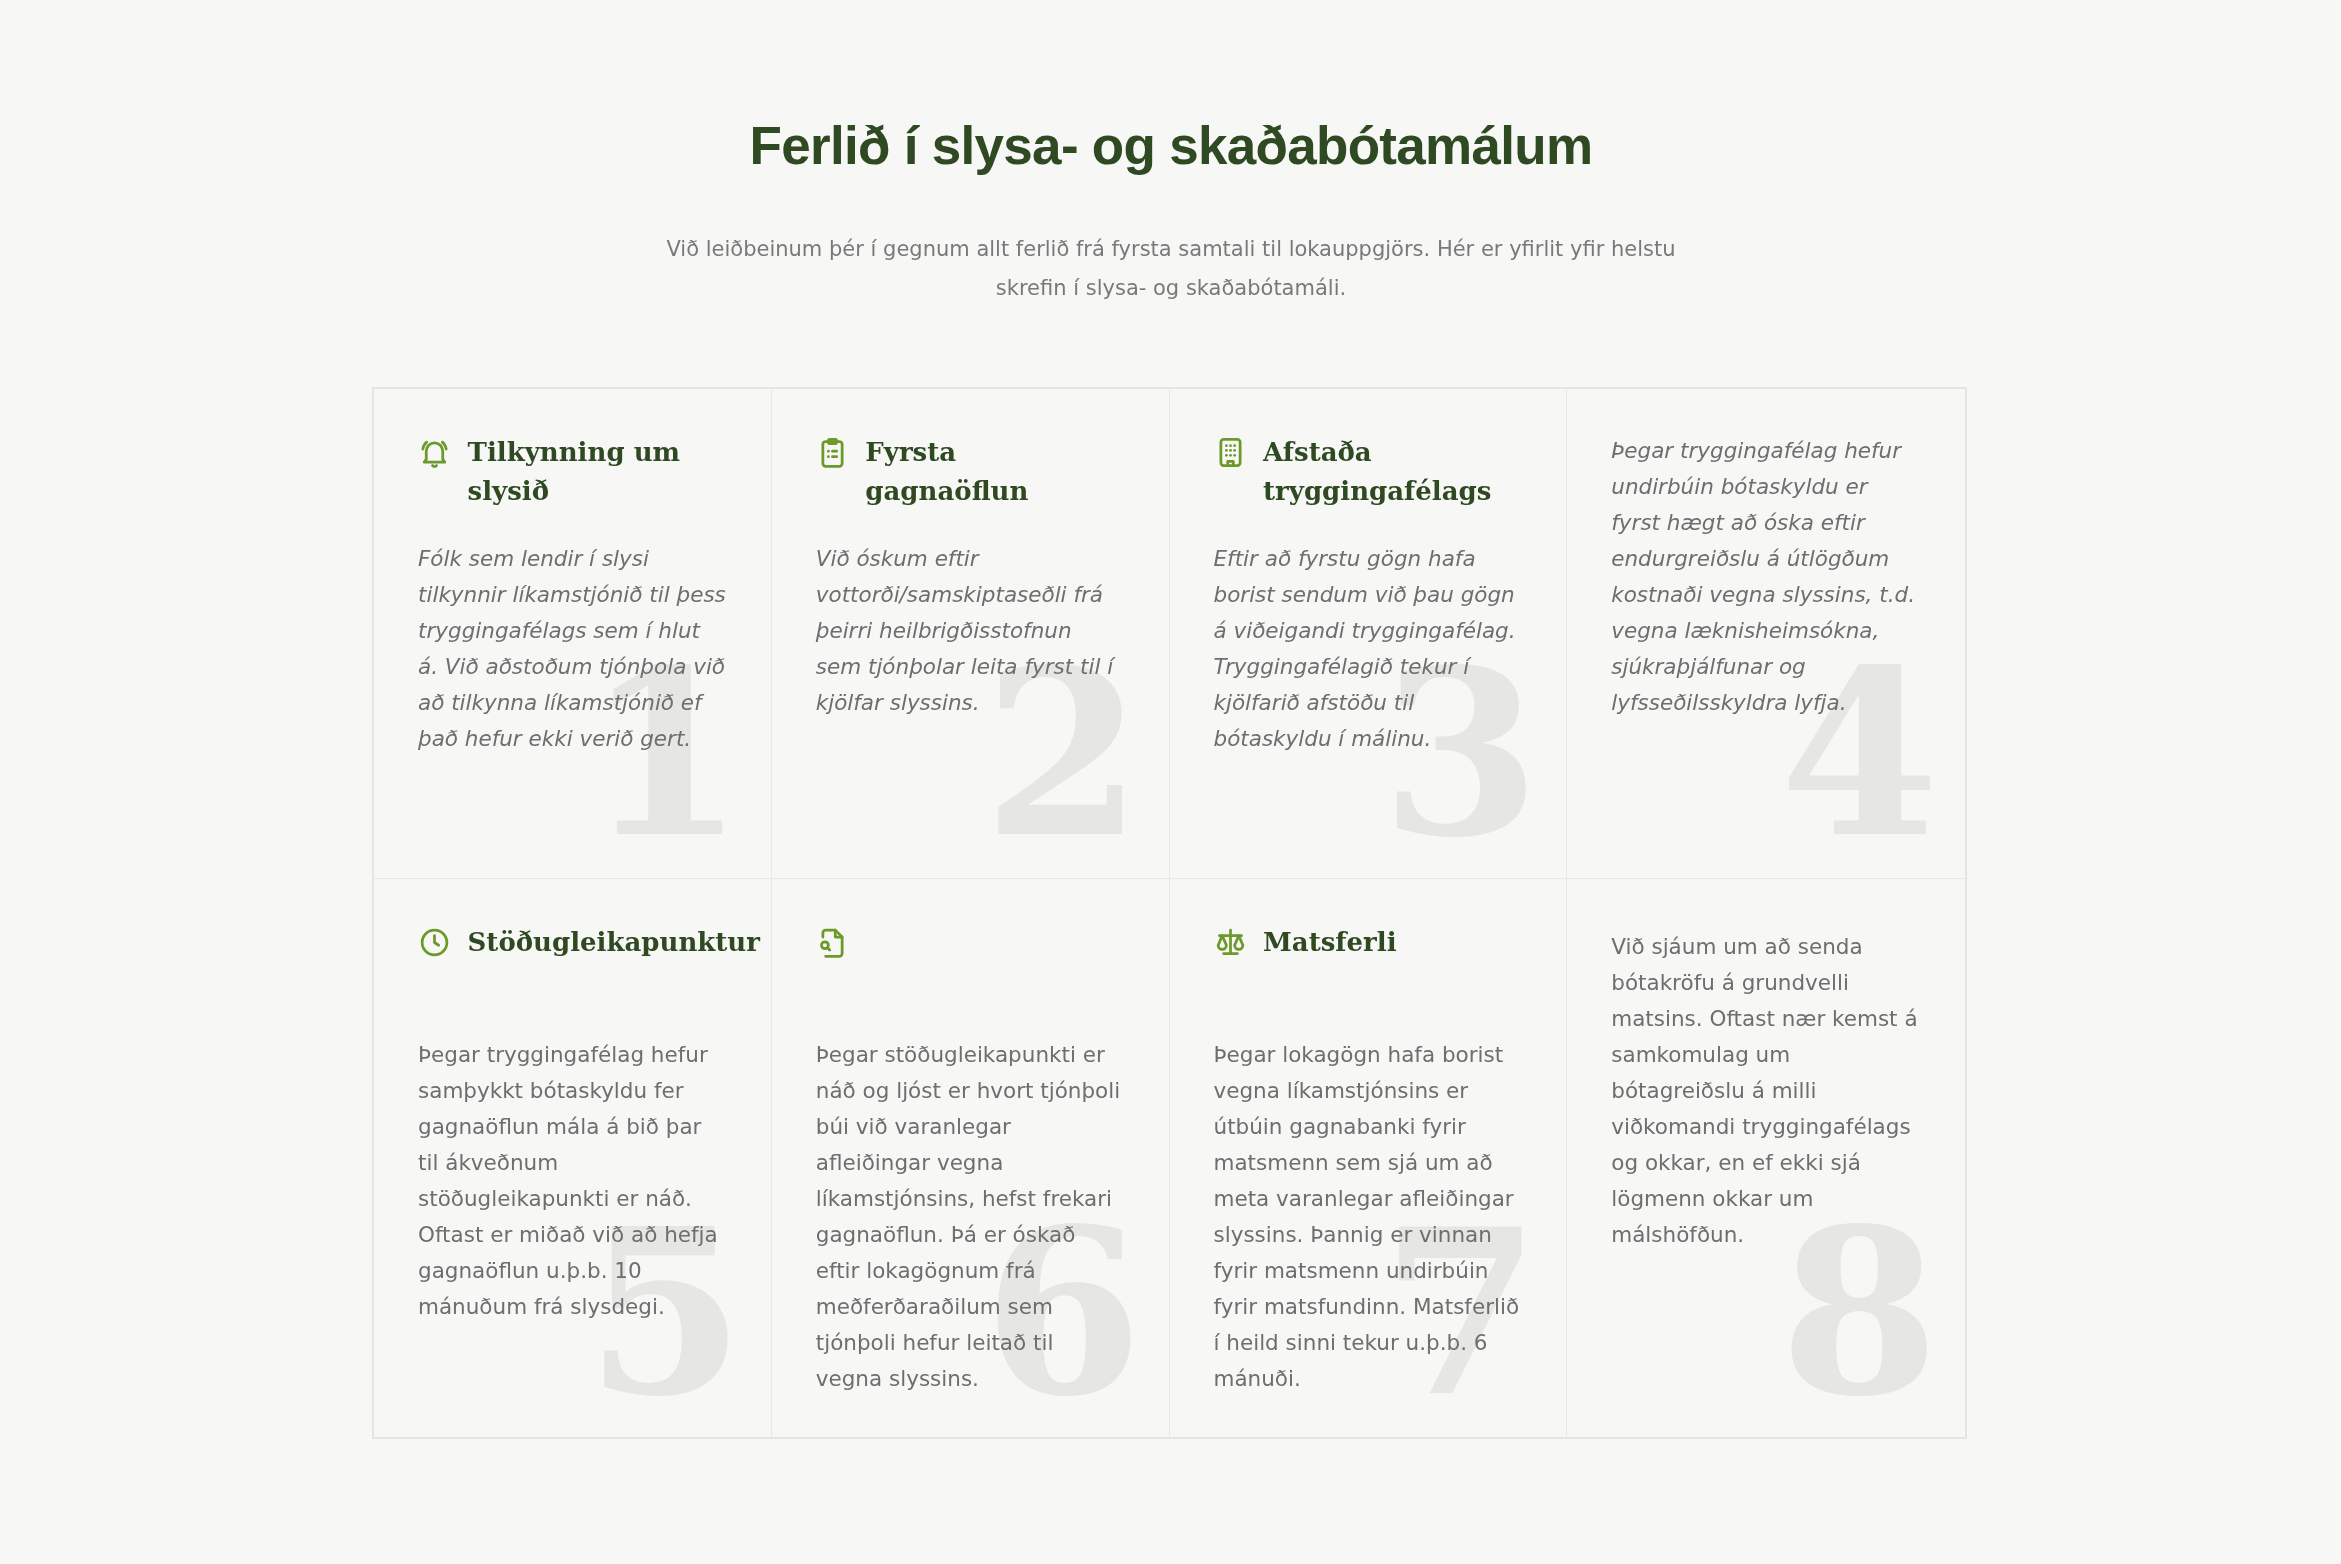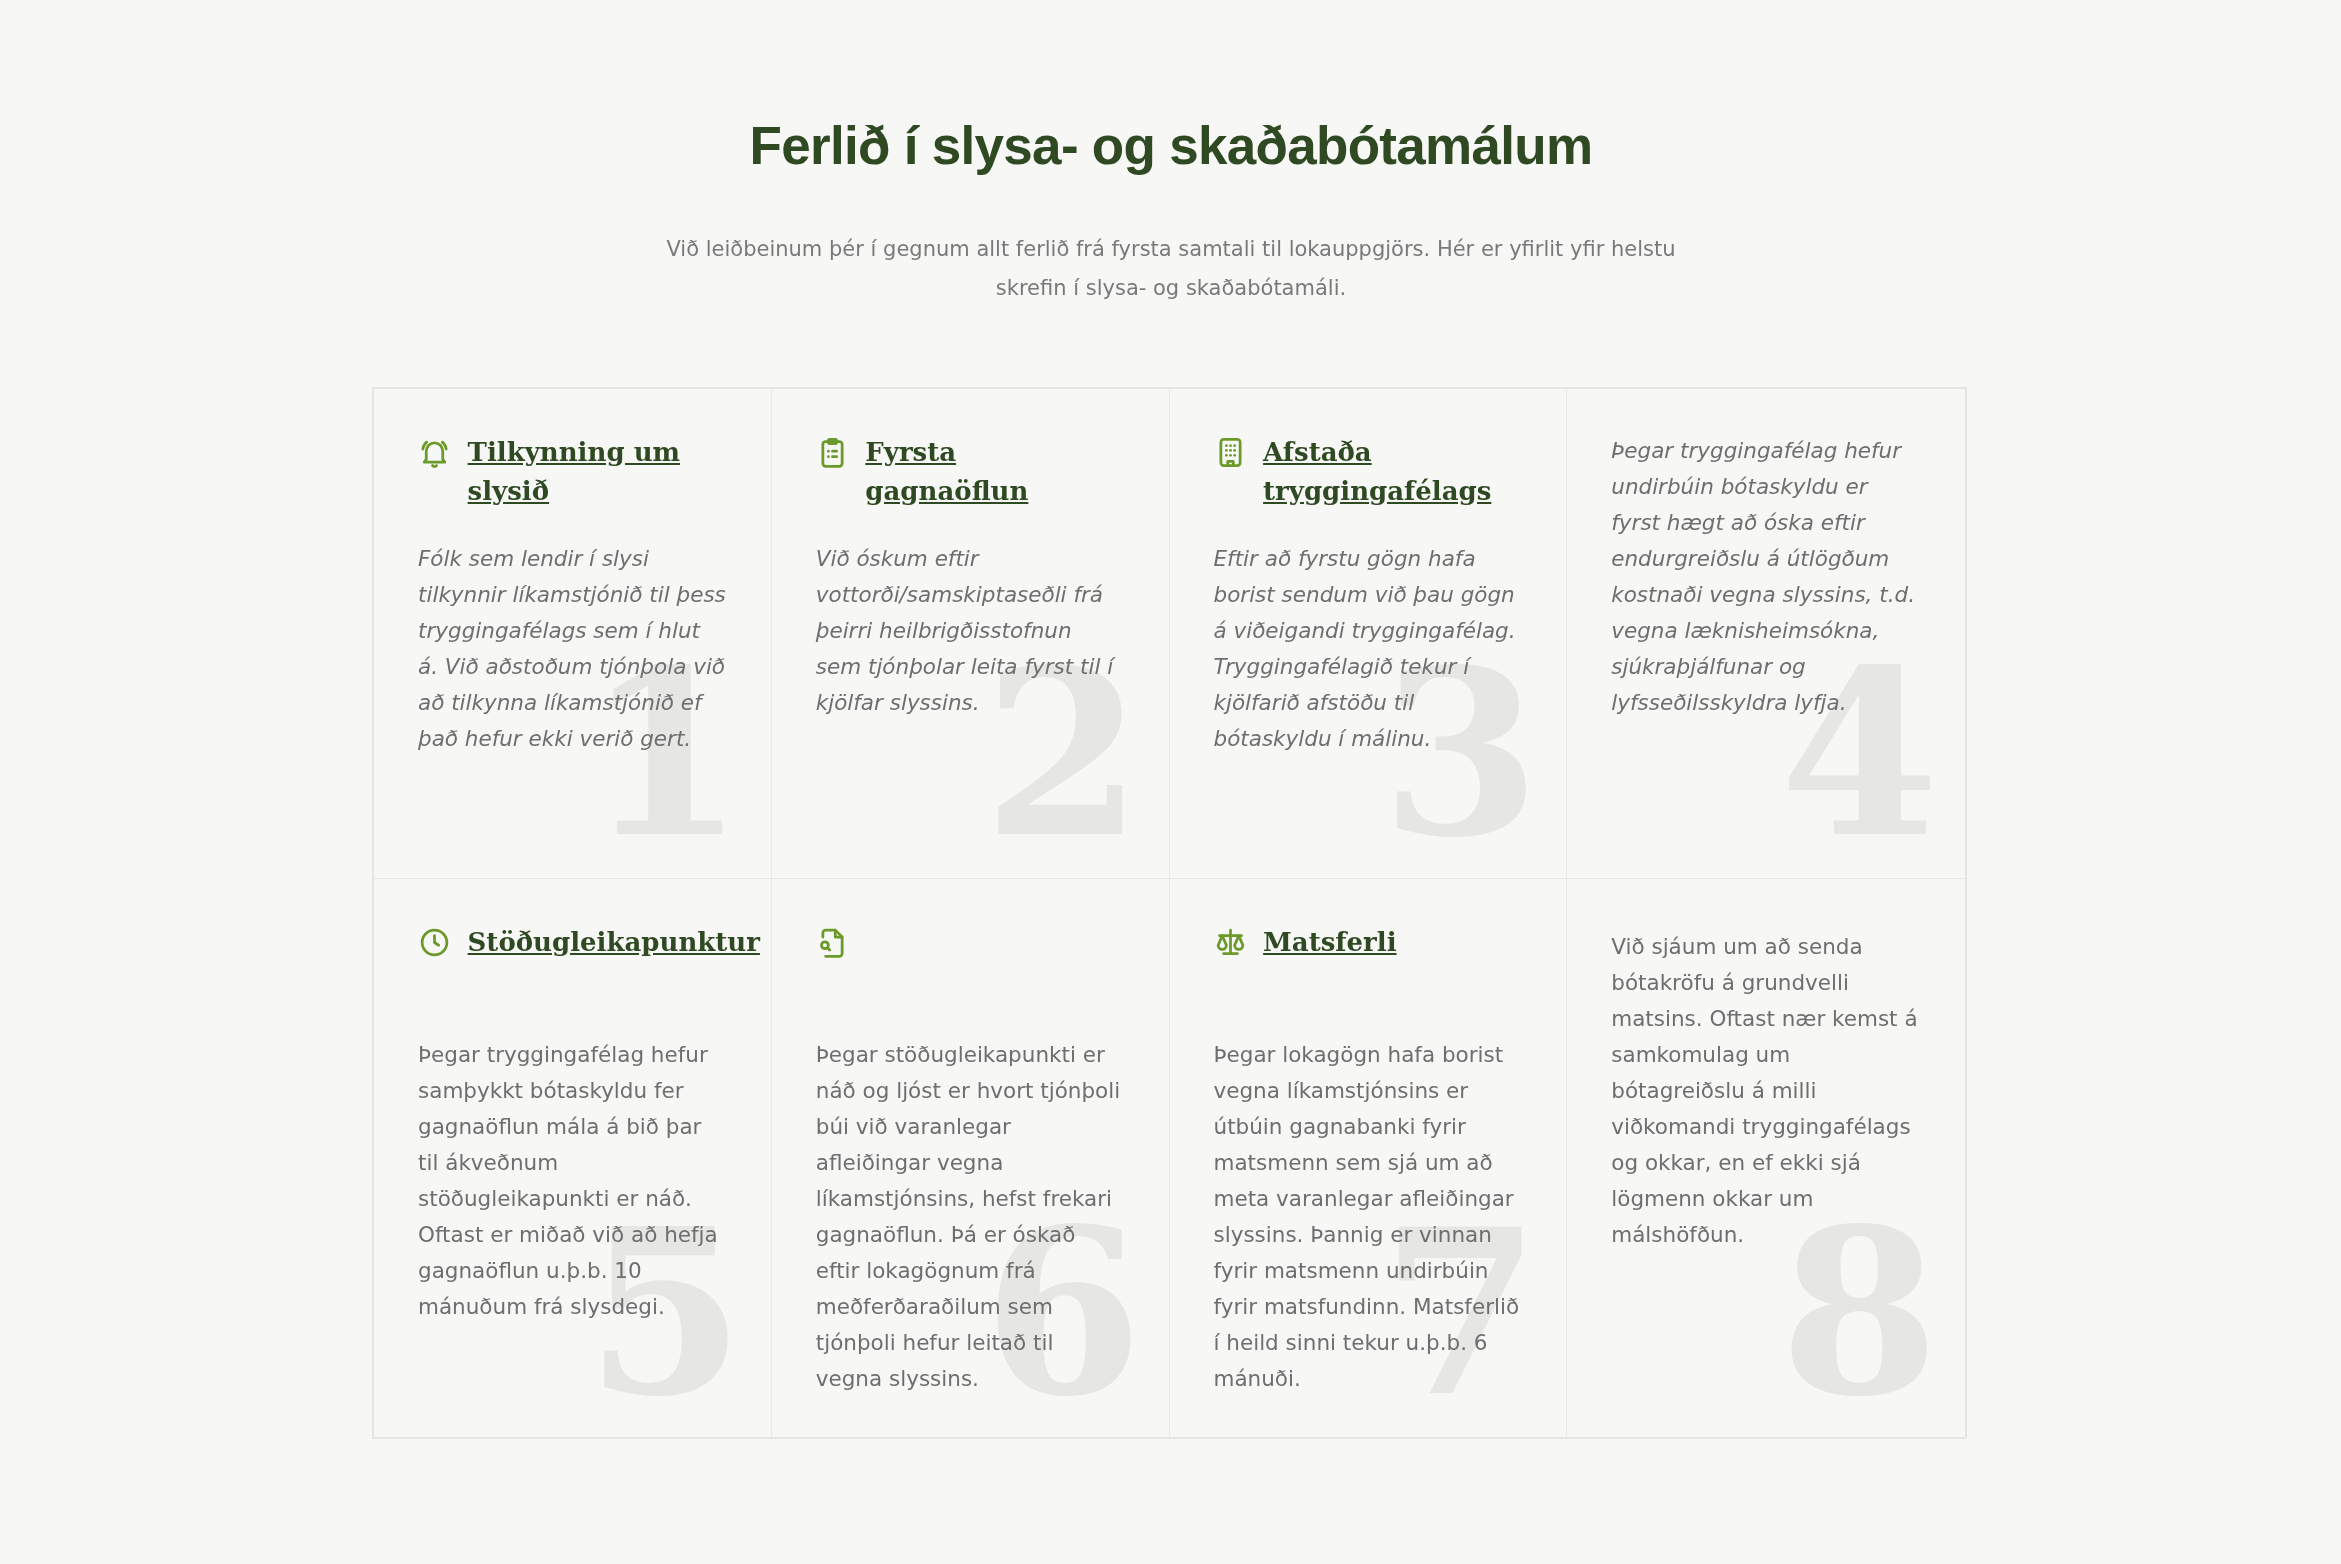--- a/index.html
+++ b/index.html
@@ -91,21 +91,20 @@
     height: 33px;
     display: block;
   }
   .card-title {
     font-family: "DejaVu Serif", "Liberation Serif", serif;
     font-weight: bold;
     font-size: 26px;
     line-height: 39px;
     color: #2f4a22;
     margin: 0;
-    text-decoration: underline;
   }
   .card-body {
     position: relative;
     z-index: 1;
     margin-top: 6px;
     font-size: 21.5px;
     line-height: 36px;
     color: #6e6e6e;
     padding-right: 2.8px;
   }

